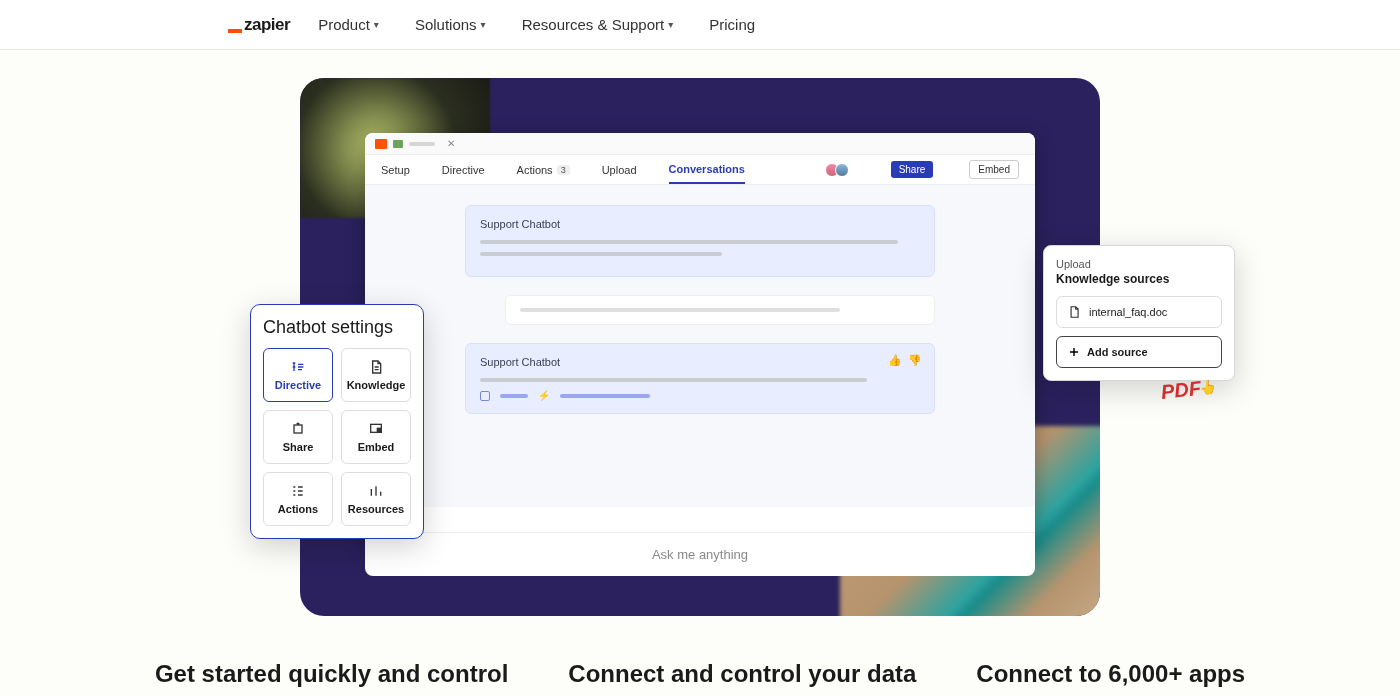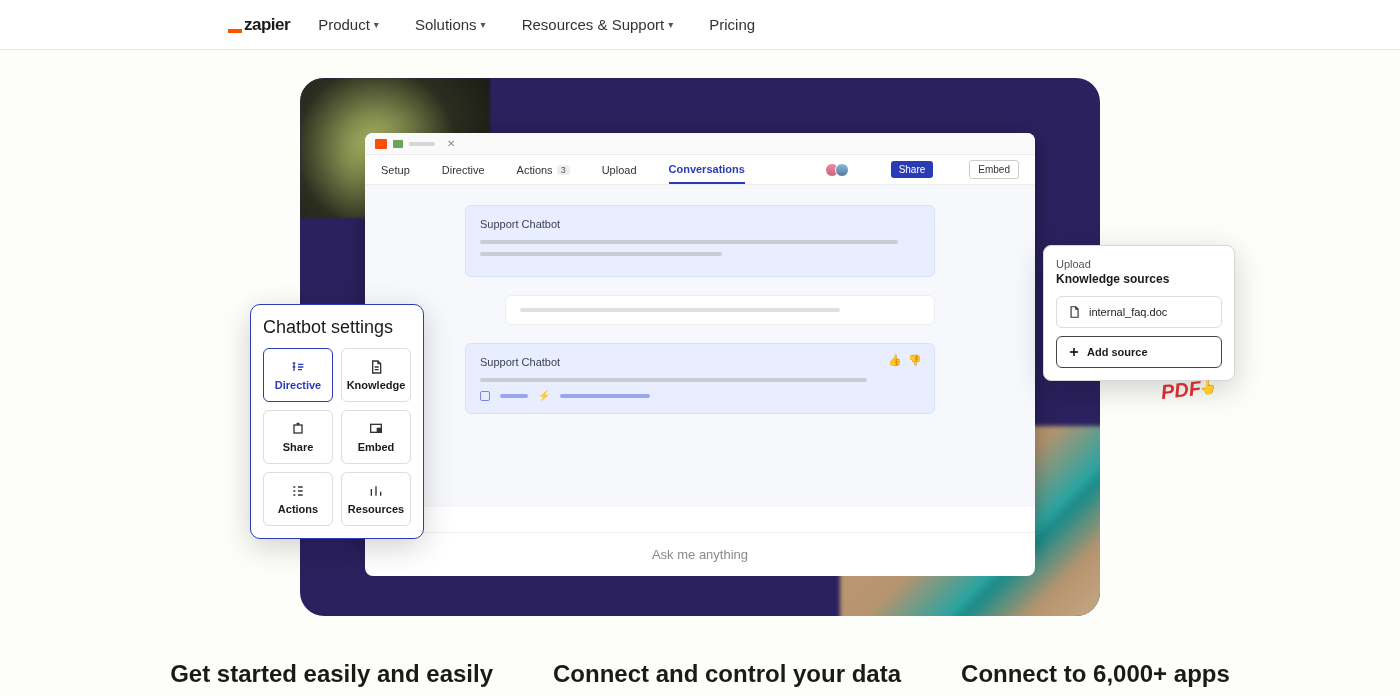--- a/index.html
+++ b/index.html
@@ -233,16 +233,16 @@
       </div>
     </div>
     <div class="pdf-badge">
       <span>PDF</span><span class="hand">👆</span>
     </div>
 
   </div>
 </div>
 
 <div class="cols">
-  <div>Get started easily and easily</div>
+  <div>Get started quickly and control</div>
   <div>Connect and control your data</div>
   <div>Connect to 6,000+ apps</div>
 </div>
 
 </body></html>

